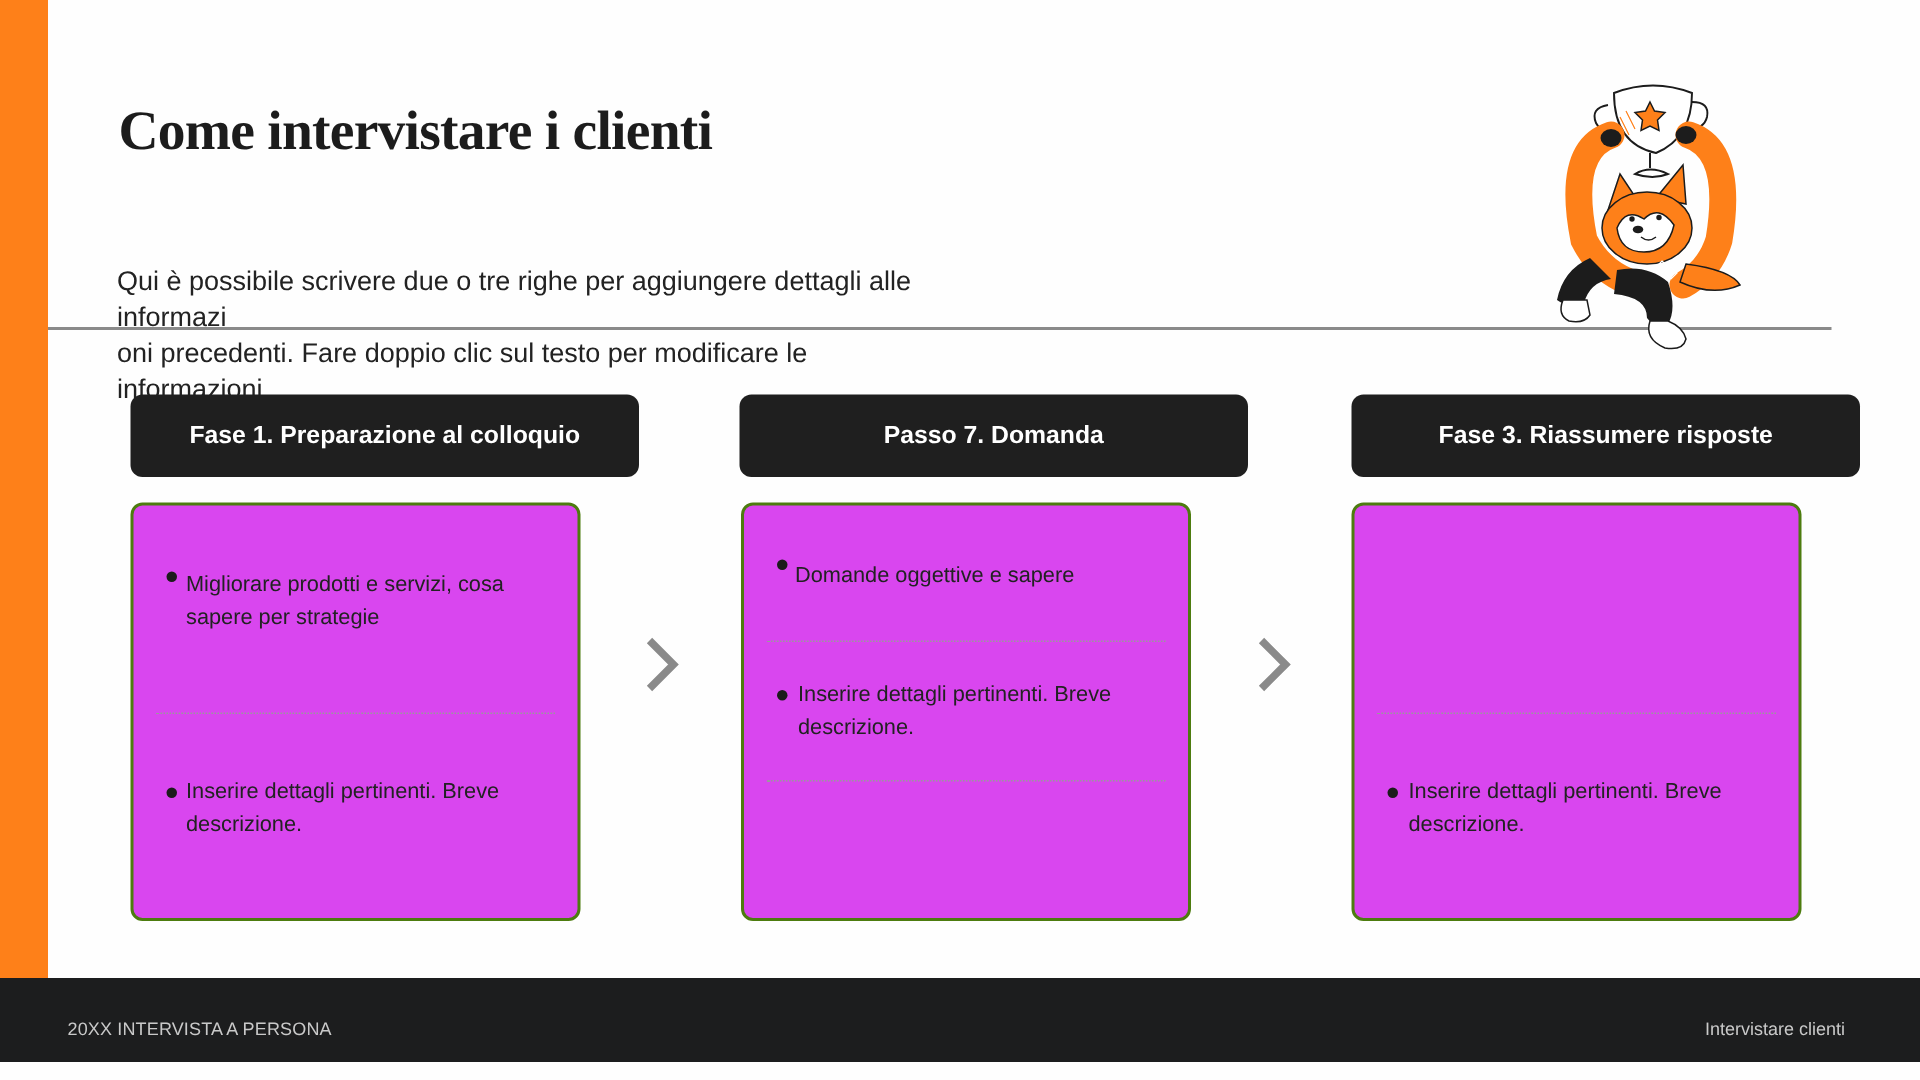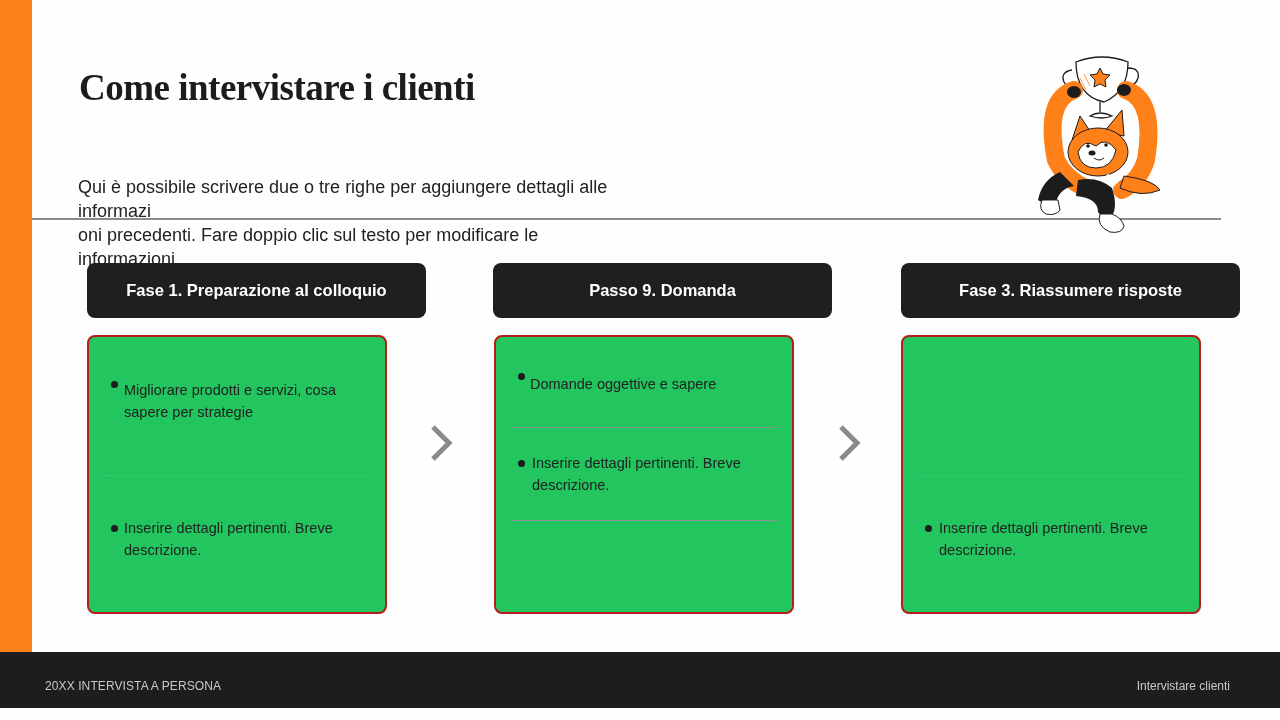--- a/index.html
+++ b/index.html
@@ -12,21 +12,21 @@
     .subtitle { position: absolute; left: 78px; top: 131px; width: 530px; font-family: "Liberation Sans", sans-serif; font-size: 18px; line-height: 24px; color: #222; margin-top: 44px; }
 
     .divider { position: absolute; left: 32px; top: 218px; width: 1189px; height: 2px; background: #8a8a8a; }
 
     .mascot { position: absolute; left: 1020px; top: 48px; width: 220px; height: 195px; }
 
     .step-header { position: absolute; top: 263px; width: 339px; height: 55px; background: #1f1f1f; border-radius: 8px;
       display: flex; align-items: center; justify-content: center;
       color: #ffffff; font-family: "Liberation Sans", sans-serif; font-weight: bold; font-size: 16.5px; }
 
-    .step-card { position: absolute; top: 335px; width: 300px; height: 279px; border: 2px solid #b91c1c; border-radius: 8px; background: #22c55e; }
+    .step-card { position: absolute; top: 335px; width: 300px; height: 279px; border: 2px solid #4d7c0f; border-radius: 8px; background: #d946ef; }
 
     .bullet { position: absolute; left: 20px; right: 14px; font-family: "Liberation Sans", sans-serif; font-size: 14.5px; line-height: 22px; color: #222; padding-left: 15px; }
     .bullet .dot { position: absolute; left: 2px; width: 7px; height: 7px; border-radius: 50%; background: #1c1c1c; }
 
     .sep { position: absolute; left: 15px; right: 15px; height: 0; border-top: 1px dotted #9a9a9a; }
 
     .chevron { position: absolute; width: 30px; height: 40px; }
 
     .footer { position: absolute; left: 0; top: 652px; width: 1280px; height: 56px; background: #1c1d1e; }
     .footer-left { position: absolute; left: 45px; top: 27px; font-family: "Liberation Sans", sans-serif; font-size: 12px; color: #c9c9c9; letter-spacing: 0.1px; }
@@ -95,21 +95,21 @@
     <span class="dot" style="top:8px;"></span>
     <span>Inserire dettagli pertinenti. Breve descrizione.</span>
   </div>
 </div>
 
 <svg class="chevron" style="left:427px; top:423px;" viewBox="0 0 30 40">
   <polyline points="6,4 22,20 6,36" fill="none" stroke="#8a8a8a" stroke-width="5"></polyline>
 </svg>
 
 <div class="step-header" style="left:493px;">
-  <span>Passo 9. Domanda</span>
+  <span>Passo 7. Domanda</span>
 </div>
 <div class="step-card" style="left:494px;">
   <div class="bullet" style="top:36px; padding-left:14px;">
     <span class="dot" style="top:0px;"></span>
     <span>Domande oggettive e sapere</span>
   </div>
   <div class="sep" style="top:90px;"></div>
   <div class="bullet" style="top:115px; padding-left:16px;">
     <span class="dot" style="top:8px;"></span>
     <span>Inserire dettagli pertinenti. Breve descrizione.</span>

